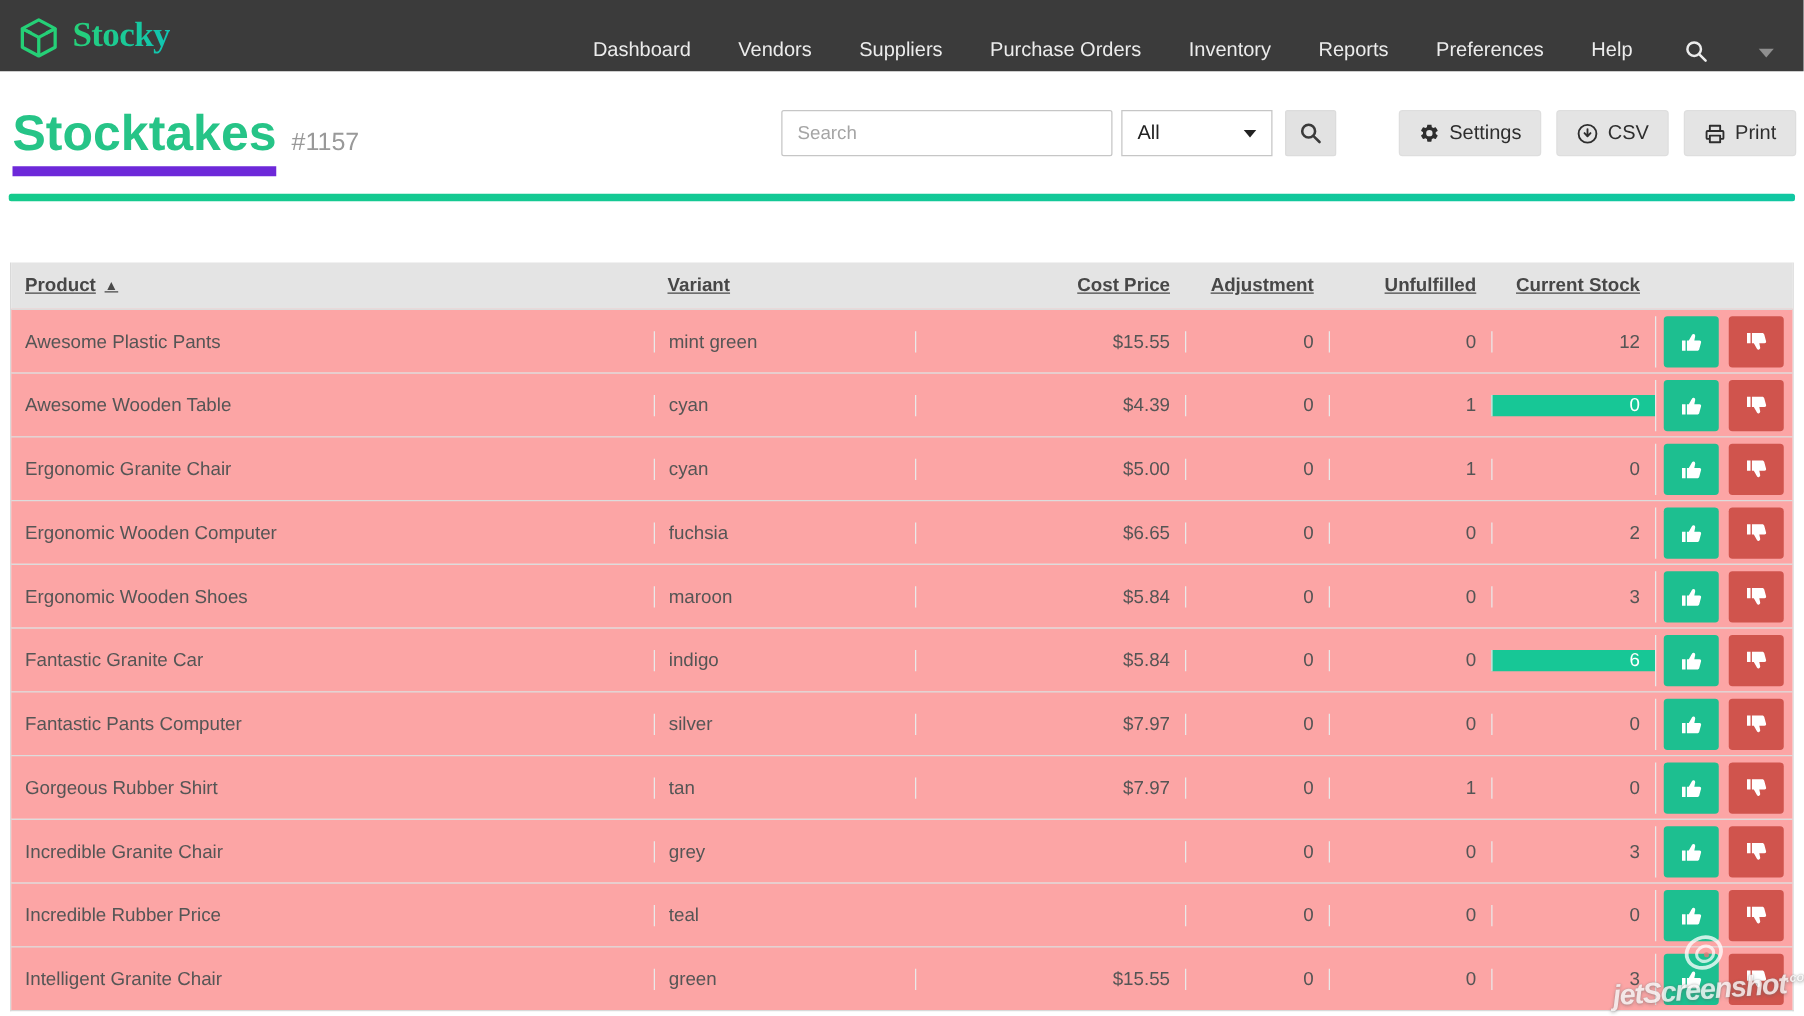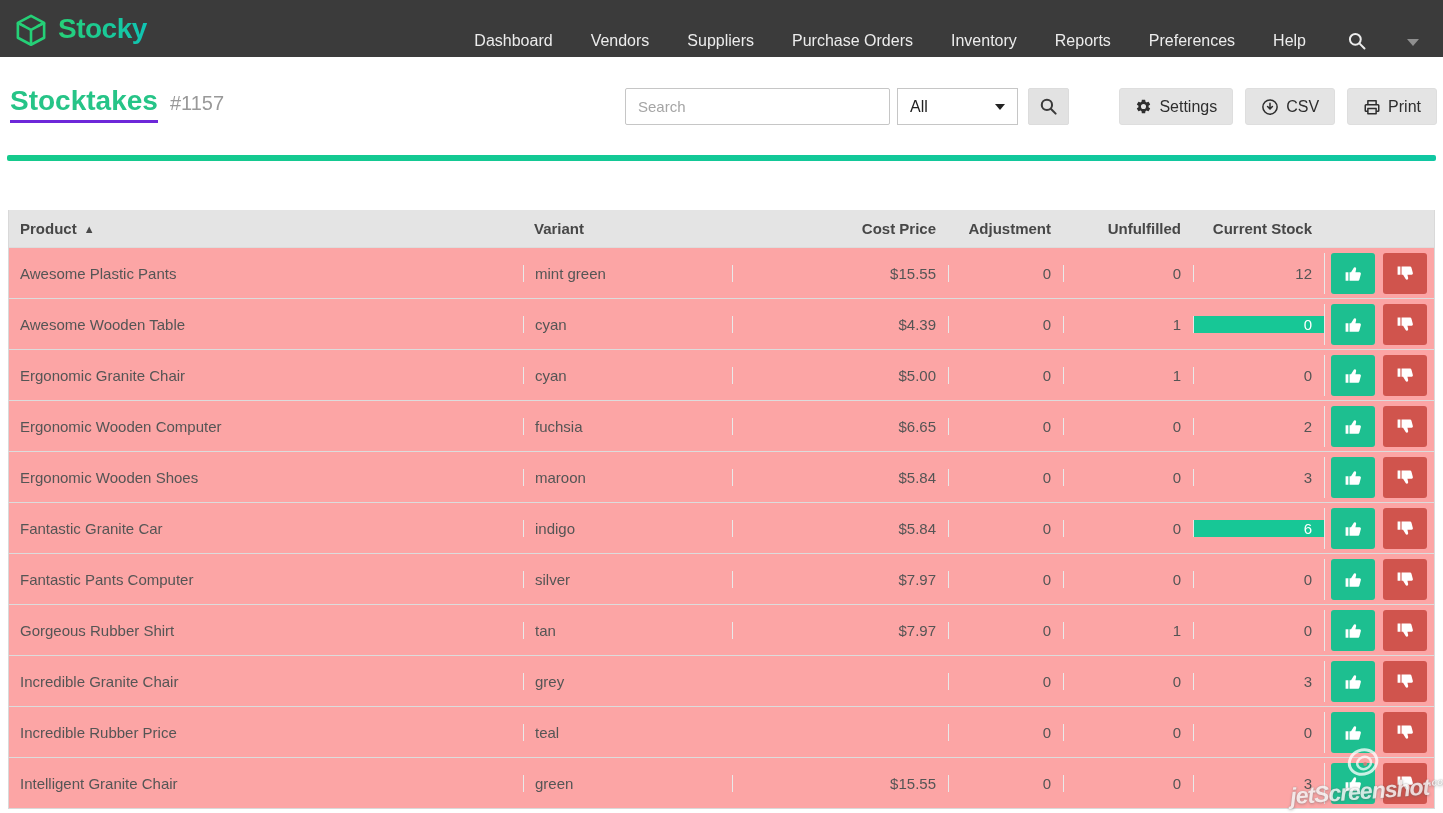--- a/index.html
+++ b/index.html
@@ -2,36 +2,36 @@
 <html style="--navbar-bg: #3b3b3b; --accent-green: #26c487; --highlight-green: #17c796; --thumb-up: #1dbf90; --thumb-down: #d0544d;"><head>
 <meta charset="utf-8">
 <style>
   * { margin:0; padding:0; box-sizing:border-box; }
   html,body { width:1443px; height:813px; overflow:hidden; background:#fff;
     font-family:"Liberation Sans","DejaVu Sans",sans-serif; }
 
   
   .navbar { height:57px; background:var(--navbar-bg,#3b3b3b); display:flex; align-items:center;
     padding:0 14px 0 10px; }
-  .brand { display:flex; align-items:center; gap:6px; cursor:pointer; }
+  .brand { display:flex; align-items:center; gap:6px; cursor:pointer;font-family:Liberation Serif, serif; }
   .brand-name { font-size:28px; font-weight:bold; letter-spacing:-0.5px;
     color:#14c9a2;
     background:linear-gradient(90deg,#27d077,#0fc4b4);
     -webkit-background-clip:text; background-clip:text; -webkit-text-fill-color:transparent; }
   .nav-items { margin-left:auto; display:flex; align-items:center;margin-top:24px; }
   .nav-item { color:#ececec; font-size:16px; padding:0 19px; line-height:57px; cursor:pointer; white-space:nowrap; }
   .nav-search { padding:0 22px; display:flex; align-items:center; cursor:pointer; }
   .nav-caret { margin:4px 10px 0 18px; width:0; height:0; border-left:6px solid transparent;
     border-right:6px solid transparent; border-top:7px solid #8f8f8f; cursor:pointer; }
 
   
   .page-header { position:relative; height:98px; }
   .title-wrap { position:absolute; left:10px; top:28px; display:flex; align-items:baseline; }
-  .page-title { font-size:28px; font-weight:bold; color:var(--accent-green,#26c487);
-    border-bottom:3px solid #6d28d9; padding-bottom:3px; cursor:pointer; }
+  .page-title { font-size:40px; font-weight:bold; color:var(--accent-green,#26c487);
+    border-bottom:8px solid #6d28d9; padding-bottom:3px; cursor:pointer; }
   .page-number { font-size:20px; color:#999; margin-left:12px; }
   .search-group { position:absolute; left:625px; top:31px; display:flex; align-items:center; }
   .search-input { width:265px; height:37px; border:1px solid #c6c6c6; border-radius:2px;
     font-size:15px; padding:0 12px; color:#333; outline:none; font-family:inherit; }
   .search-input::placeholder { color:#a5a5a5; }
   .filter-select { margin-left:7px; width:121px; height:37px; border:1px solid #c6c6c6; border-radius:0;
     background:#fff; display:flex; align-items:center; justify-content:space-between;
     padding:0 12px; font-size:16px; color:#222; cursor:pointer; }
   .select-caret { width:0; height:0; border-left:5px solid transparent; border-right:5px solid transparent;
     border-top:6px solid #222; }
@@ -42,21 +42,21 @@
     display:flex; align-items:center; gap:7px; padding:0 15px; font-size:16px; color:#2e2e2e;
     cursor:pointer; font-family:inherit; }
 
   
   .divider { height:6px; margin:0 7px; border-radius:2px;
     background:linear-gradient(90deg,#15ca8c,#10c7a2); }
 
   
   .stock-table { margin:49px 8px 0; border:1px solid #d9d9d9; border-top:none; }
   .thead { display:flex; align-items:center; height:37px; background:#e4e4e4;
-    font-size:15px; font-weight:bold; color:#474747; }
+    font-size:15px; font-weight:bold; color:#474747;text-decoration:underline; }
   .trow { display:flex; align-items:center; height:51px; border-top:1px solid #dcdcdc; background:#fca5a5; }
   .td, .th { display:flex; align-items:center; font-size:15px; color:#555; }
   .th { color:#474747; }
   .c-product { width:514px; padding-left:11px; justify-content:flex-start; }
   .c-variant { width:209px; padding-left:11px; justify-content:flex-start; }
   .c-cost    { width:216px; }
   .c-adj     { width:115px; }
   .c-unful   { width:130px; }
   .c-stock   { width:131px; }
   .c-actions { width:110px; justify-content:flex-start; padding-left:6px; gap:8px; }

